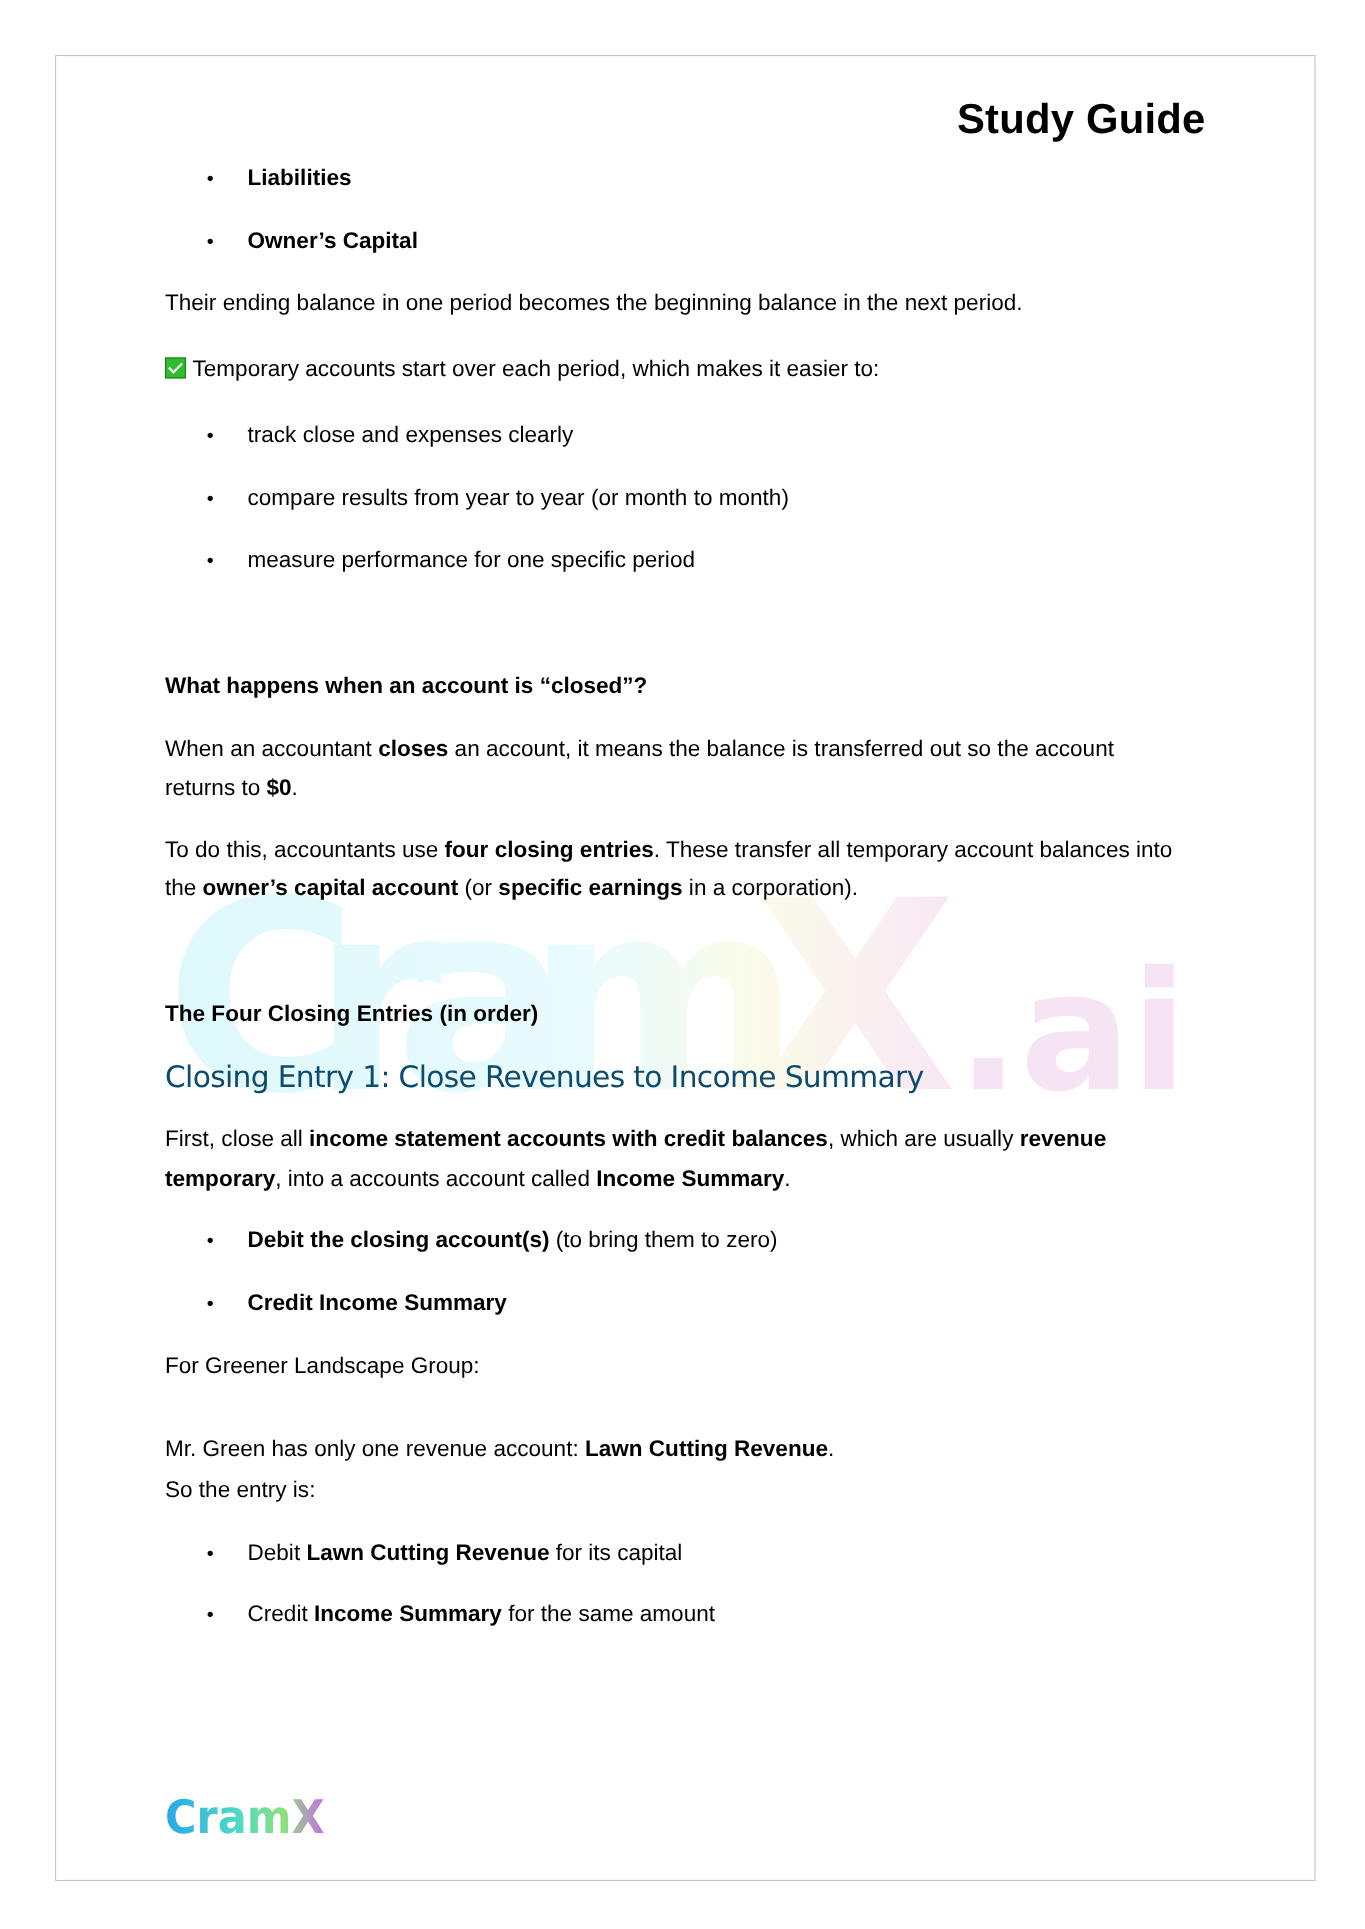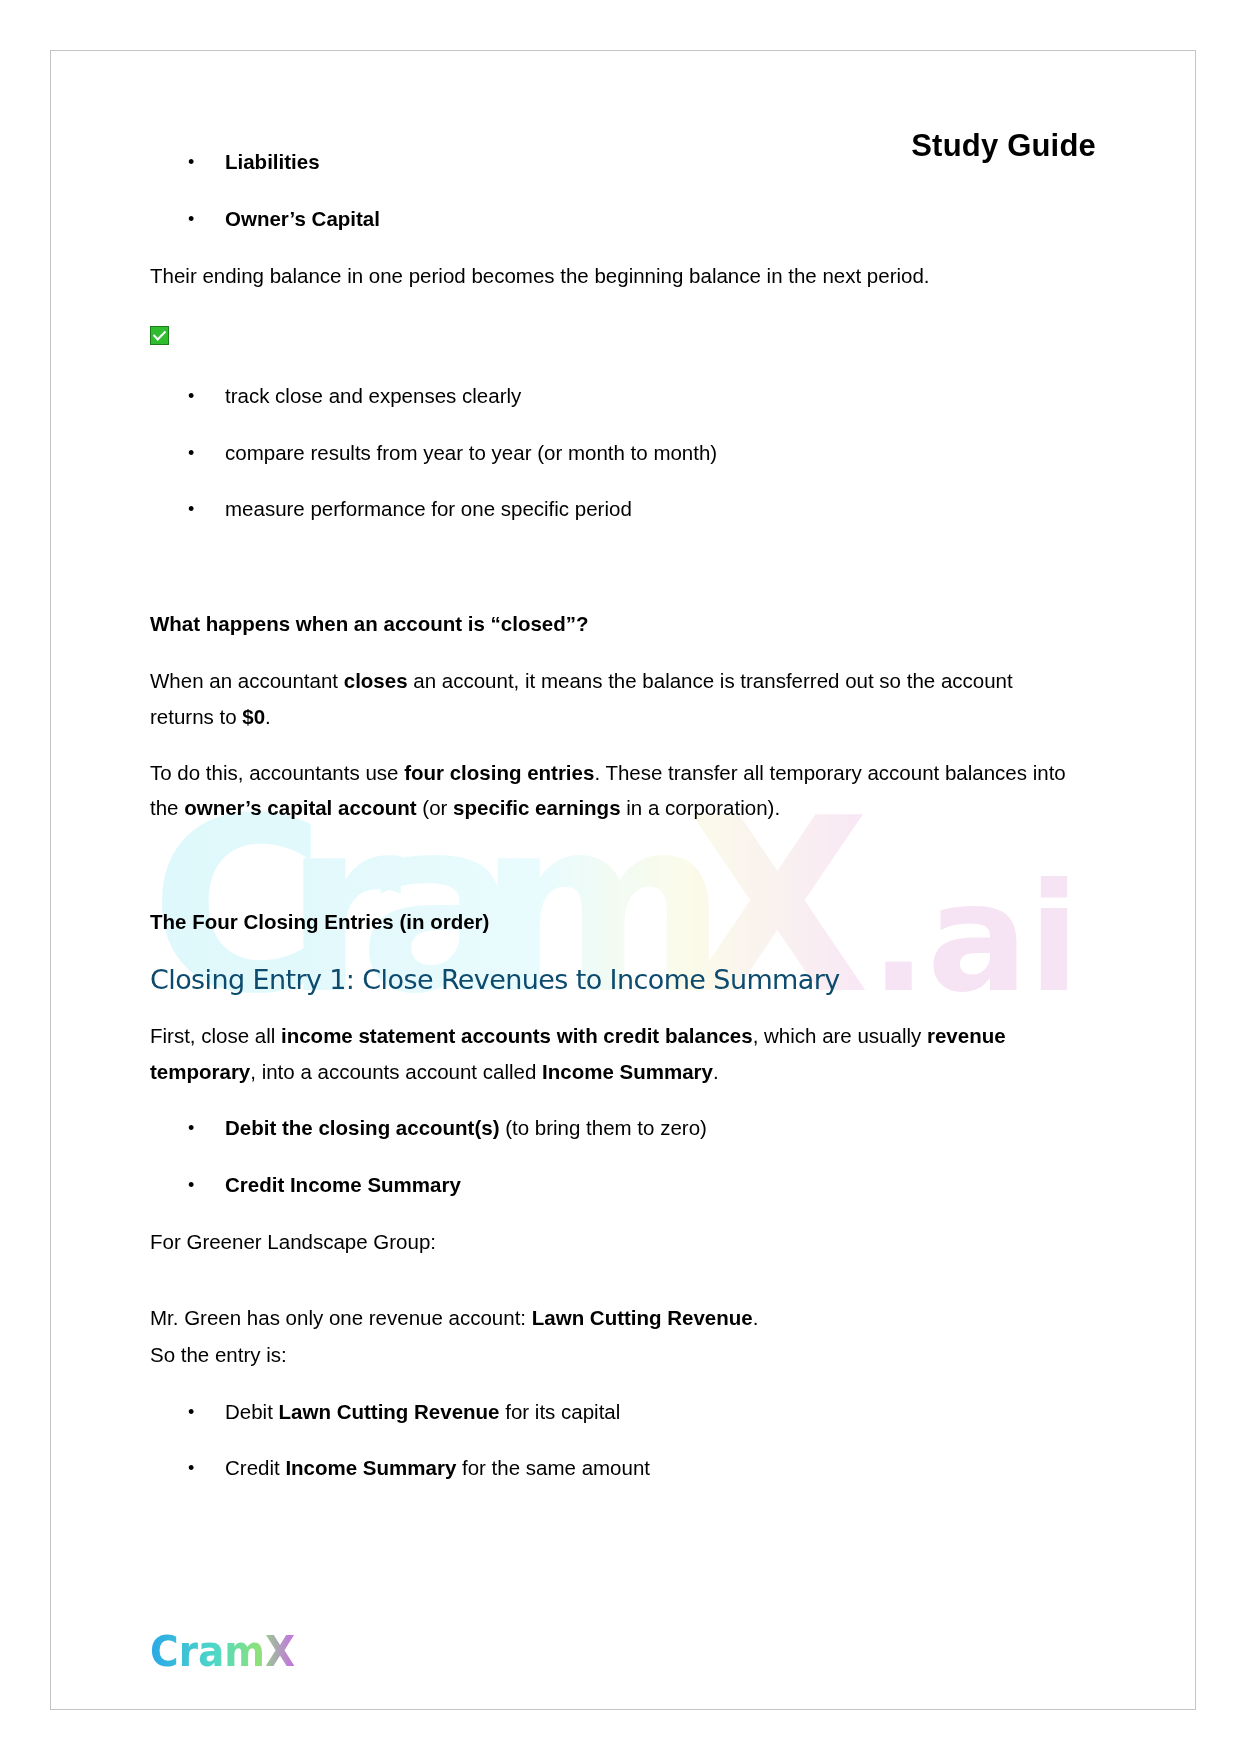--- a/index.html
+++ b/index.html
@@ -1,21 +1,21 @@
 <!DOCTYPE html>
 <html><head>
   <meta charset="utf-8">
   <style>
     html, body { margin: 0; padding: 0; background: #ffffff; }
     body { width: 1241px; height: 1754px; position: relative; overflow: hidden;
            font-family: "Liberation Sans", sans-serif; color: #000; }
     .page-border { position: absolute; left: 50px; top: 50px; width: 1146px; height: 1660px;
                    border: 1px solid #c4c4c4; box-sizing: border-box; }
-    .header-title { position: absolute; right: 145px; top: 88px; font-size: 31px; font-weight: bold;
-                    letter-spacing: 0.2px; margin-top: 40px; }
+    .header-title { position: absolute; right: 145px; top: 88px; font-size: 38px; font-weight: bold;
+                    letter-spacing: 0.2px; }
     .watermark { position: absolute; left: 150px; top: 800px; width: 950px; height: 200px;
                  pointer-events: none; }
     .line { position: absolute; left: 150px; font-size: 20.5px; line-height: 36px; white-space: nowrap; }
     .bullet { position: absolute; left: 188px; font-size: 18px; line-height: 36px; }
     .btext { position: absolute; left: 225px; font-size: 20.5px; line-height: 36px; white-space: nowrap; }
     b { font-weight: bold; }
     .heading-blue { position: absolute; left: 150px; font-size: 27px; color: #0c4a6e;
                     font-family: "DejaVu Sans", sans-serif; font-weight: normal; letter-spacing: -0.6px;
                     line-height: 40px; white-space: nowrap; }
     .check-icon { display: inline-block; width: 19px; height: 19px; background: #2fbd2f;
@@ -46,21 +46,21 @@
 </svg>
 
 <span class="bullet" style="top:144px">•</span>
 <span class="btext" style="top:144px"><b>Liabilities</b></span>
 <span class="bullet" style="top:201px">•</span>
 <span class="btext" style="top:201px"><b>Owner’s Capital</b></span>
 
 <div class="line" style="top:258px">Their ending balance in one period becomes the beginning balance in the next period.</div>
 
 <div class="line" style="top:318px">
-  <span class="check-icon"></span>
+  <span class="check-icon"></span><span>Temporary accounts start over each period, which makes it easier to:</span>
 </div>
 
 <span class="bullet" style="top:378px">•</span>
 <span class="btext" style="top:378px">track close and expenses clearly</span>
 <span class="bullet" style="top:435px">•</span>
 <span class="btext" style="top:435px">compare results from year to year (or month to month)</span>
 <span class="bullet" style="top:491px">•</span>
 <span class="btext" style="top:491px">measure performance for one specific period</span>
 
 <div class="line" style="top:606px"><b>What happens when an account is “closed”?</b></div>

